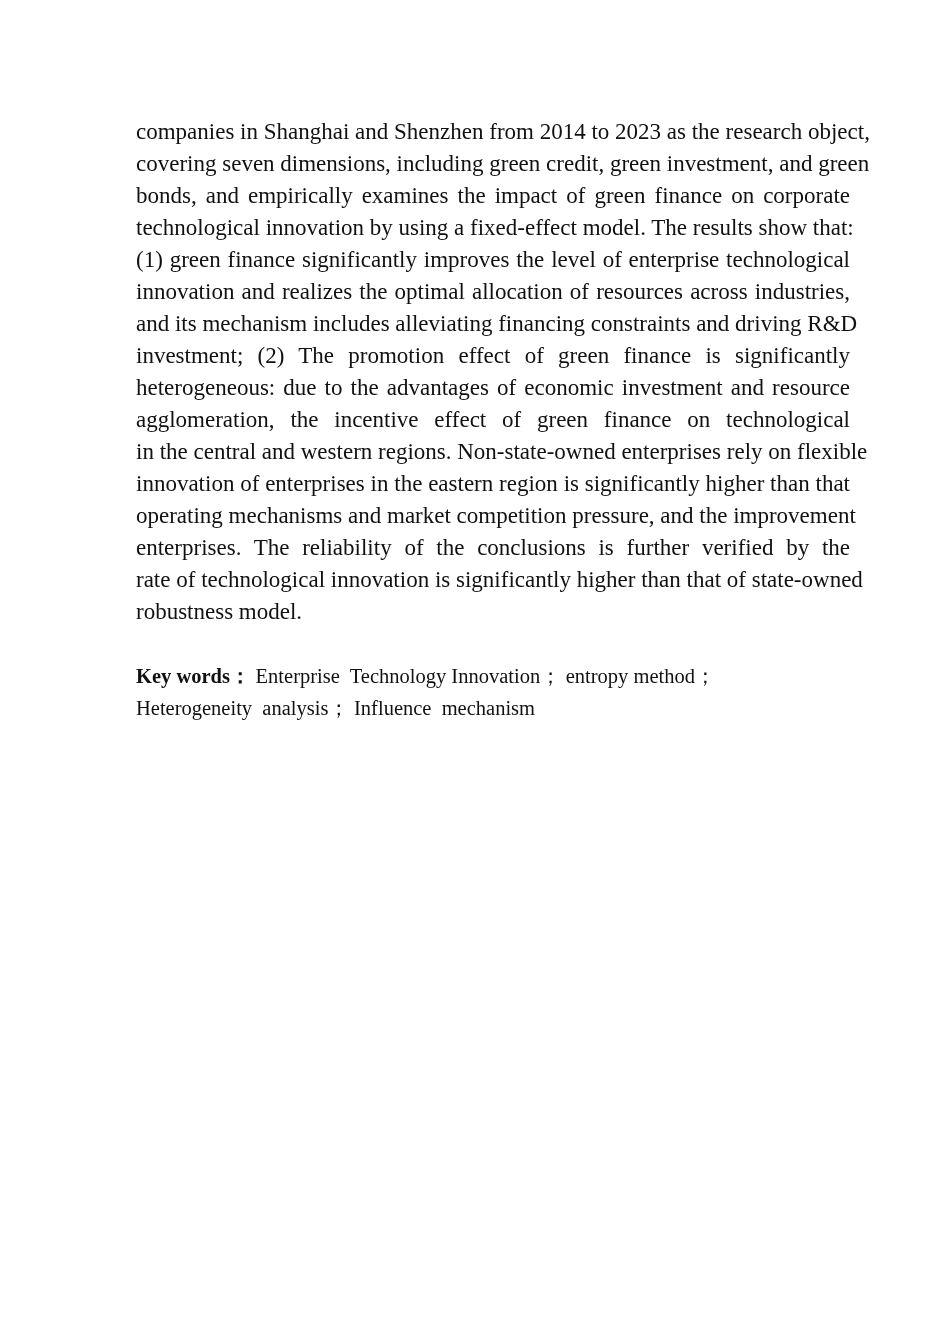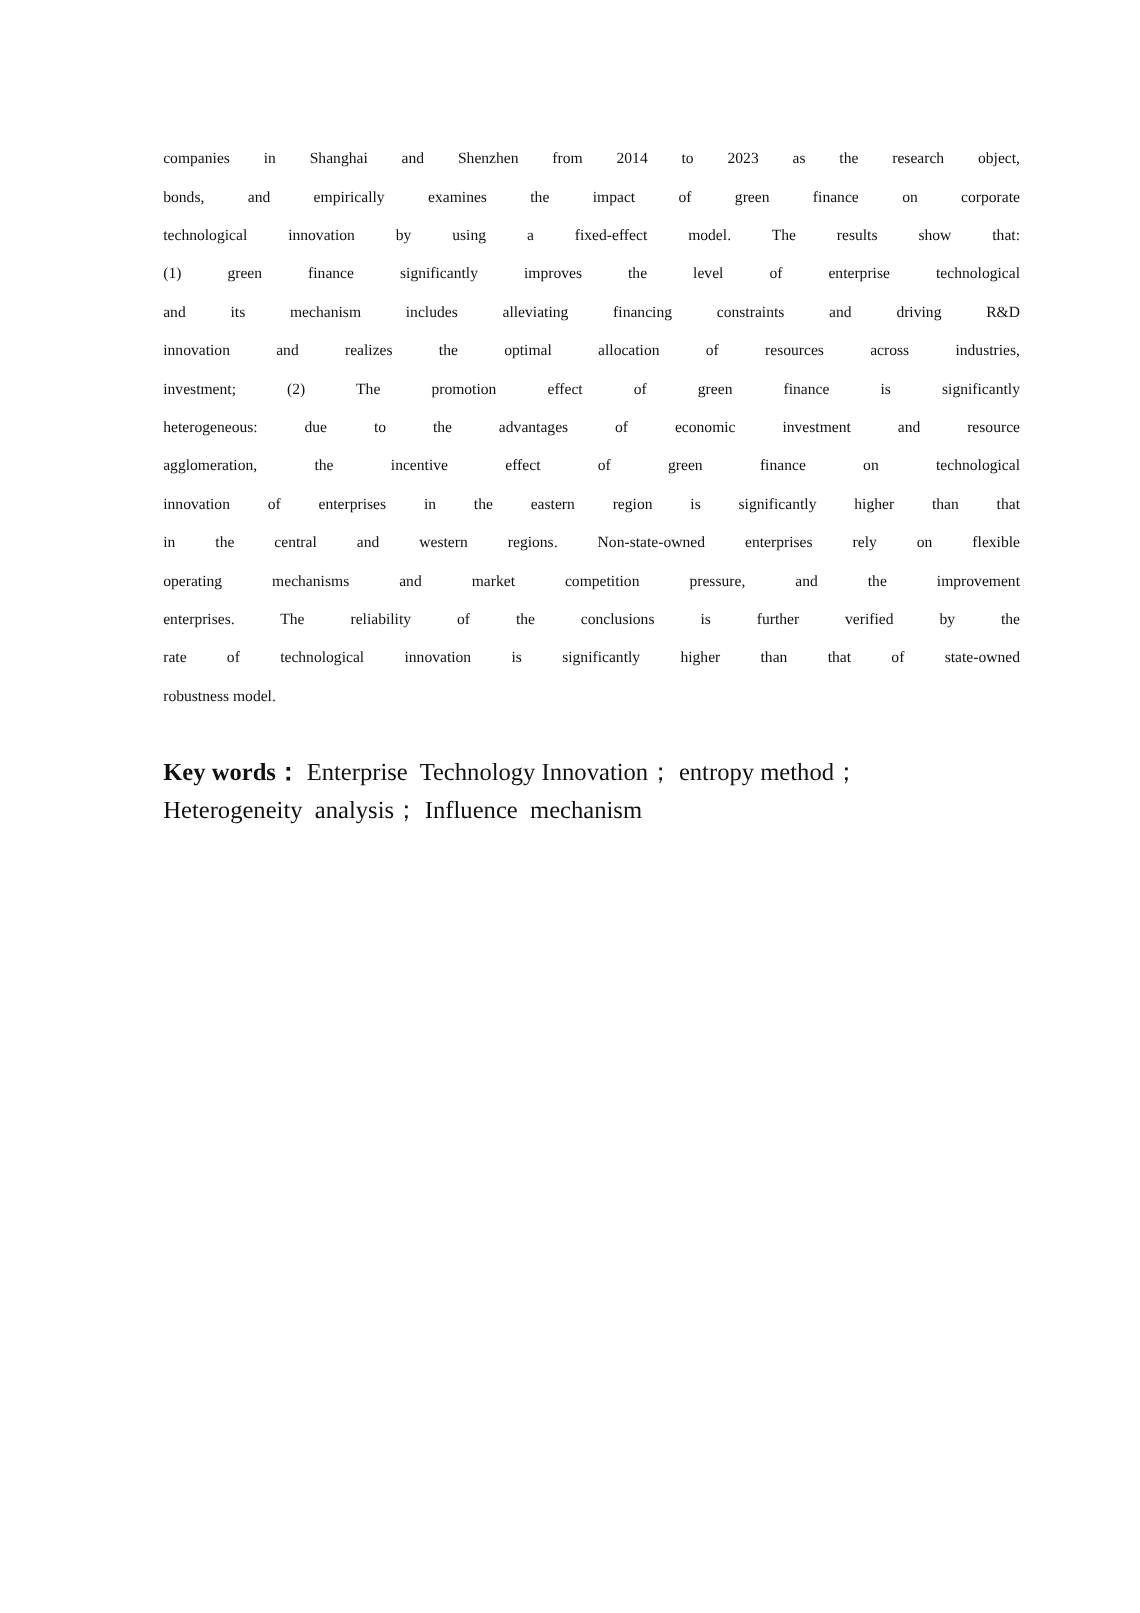--- a/index.html
+++ b/index.html
@@ -16,21 +16,21 @@
       color: #111111;
     }
     .page {
       position: absolute;
       left: 136px;
       top: 116px;
       width: 714px;
     }
     .abstract-line {
       display: block;
-      font-size: 13px;
+      font-size: 23px;
       line-height: 32px;
       height: 32px;
       white-space: nowrap;
       text-align: justify;
       text-align-last: justify;
     }
     .abstract-line.last {
       text-align-last: left;
     }
     .keywords {
@@ -46,30 +46,31 @@
     .kw-label {
       font-weight: bold;
     }
   </style>
 </head>
 <body>
 
 <div class="page">
   <div class="abstract">
     <span class="abstract-line">companies in Shanghai and Shenzhen from 2014 to 2023 as the research object,</span>
+    <span class="abstract-line">covering seven dimensions, including green credit, green investment, and green</span>
     <span class="abstract-line">bonds, and empirically examines the impact of green finance on corporate</span>
     <span class="abstract-line">technological innovation by using a fixed-effect model. The results show that:</span>
     <span class="abstract-line">(1) green finance significantly improves the level of enterprise technological</span>
+    <span class="abstract-line">innovation and realizes the optimal allocation of resources across industries,</span>
     <span class="abstract-line">and its mechanism includes alleviating financing constraints and driving R&amp;D</span>
-    <span class="abstract-line">innovation and realizes the optimal allocation of resources across industries,</span>
     <span class="abstract-line">investment; (2) The promotion effect of green finance is significantly</span>
     <span class="abstract-line">heterogeneous: due to the advantages of economic investment and resource</span>
     <span class="abstract-line">agglomeration, the incentive effect of green finance on technological</span>
+    <span class="abstract-line">in the central and western regions. Non-state-owned enterprises rely on flexible</span>
     <span class="abstract-line">innovation of enterprises in the eastern region is significantly higher than that</span>
-    <span class="abstract-line">in the central and western regions. Non-state-owned enterprises rely on flexible</span>
     <span class="abstract-line">operating mechanisms and market competition pressure, and the improvement</span>
     <span class="abstract-line">enterprises. The reliability of the conclusions is further verified by the</span>
     <span class="abstract-line">rate of technological innovation is significantly higher than that of state-owned</span>
     <span class="abstract-line last">robustness model.</span>
   </div>
 
   <div class="keywords">
     <span class="kw-line"><span class="kw-label">Key words：</span><span> Enterprise  Technology Innovation； entropy method；</span></span>
     <span class="kw-line">Heterogeneity  analysis； Influence  mechanism</span>
   </div>

